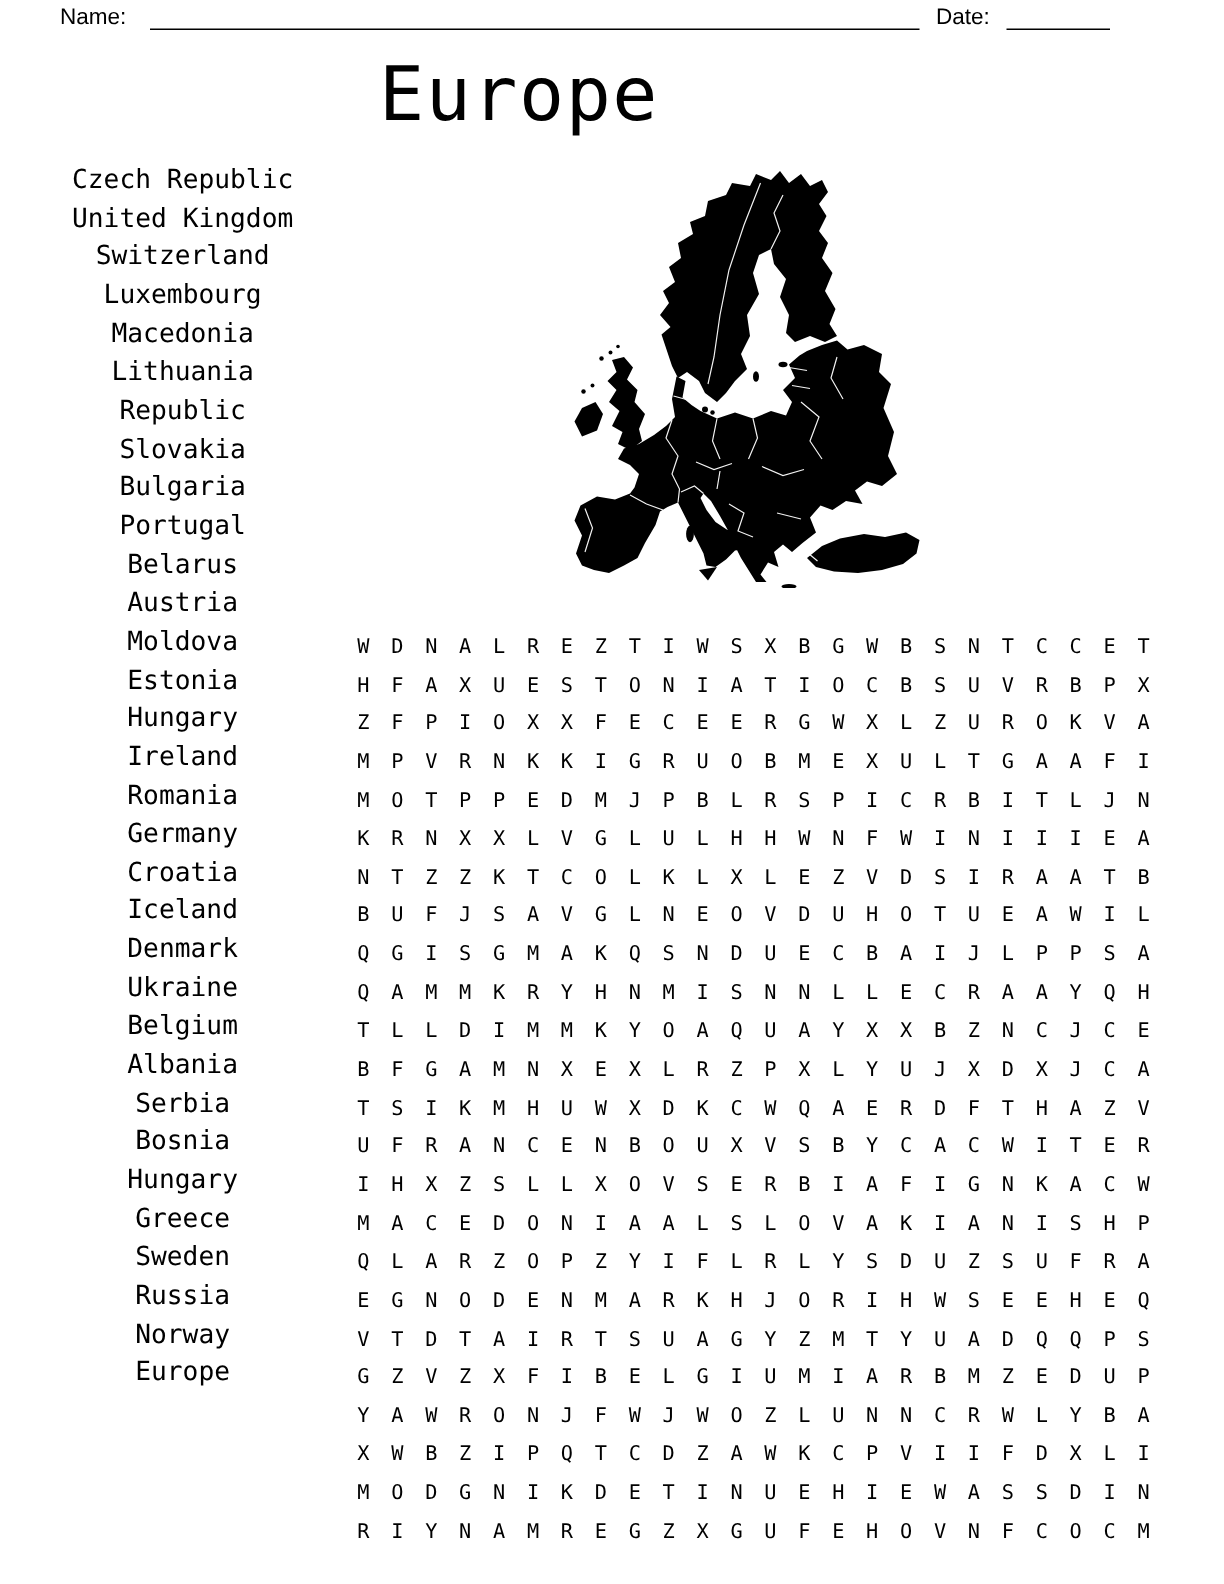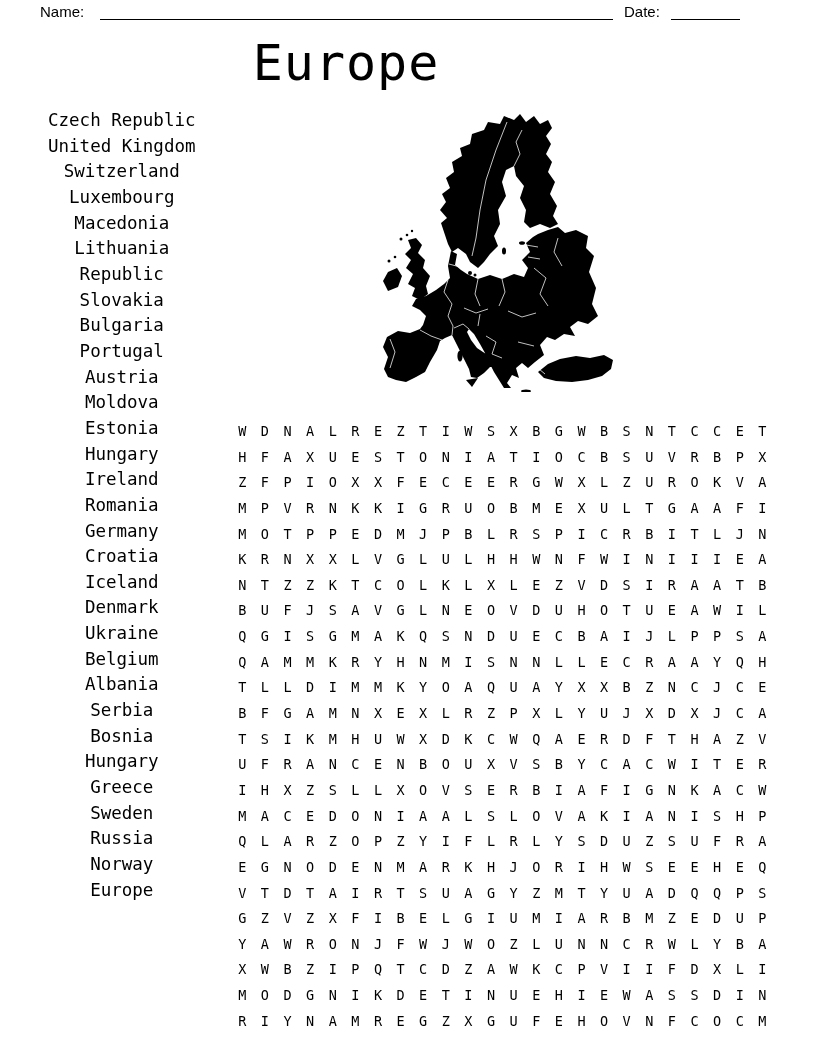--- a/index.html
+++ b/index.html
@@ -44,20 +44,21 @@
       <div class="word">Czech Republic</div>
       <div class="word">United Kingdom</div>
       <div class="word">Switzerland</div>
       <div class="word">Luxembourg</div>
       <div class="word">Macedonia</div>
       <div class="word">Lithuania</div>
       <div class="word">Republic</div>
       <div class="word">Slovakia</div>
       <div class="word">Bulgaria</div>
       <div class="word">Portugal</div>
+      <div class="word">Belarus</div>
       <div class="word">Austria</div>
       <div class="word">Moldova</div>
       <div class="word">Estonia</div>
       <div class="word">Hungary</div>
       <div class="word">Ireland</div>
       <div class="word">Romania</div>
       <div class="word">Germany</div>
       <div class="word">Croatia</div>
       <div class="word">Iceland</div>
       <div class="word">Denmark</div>

